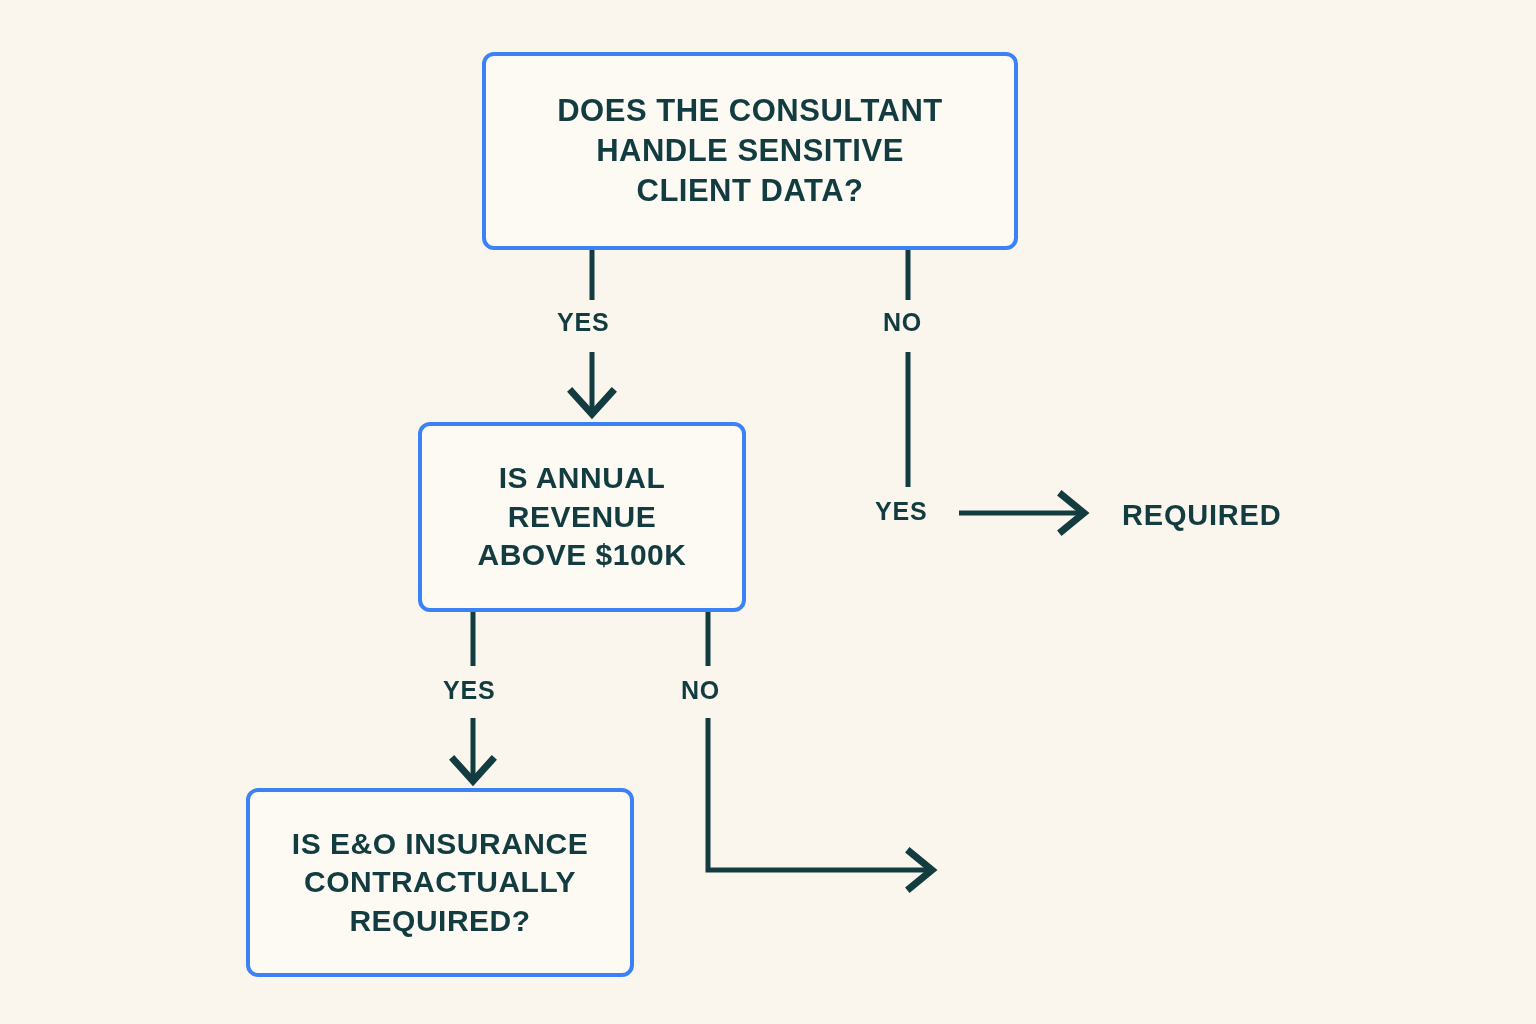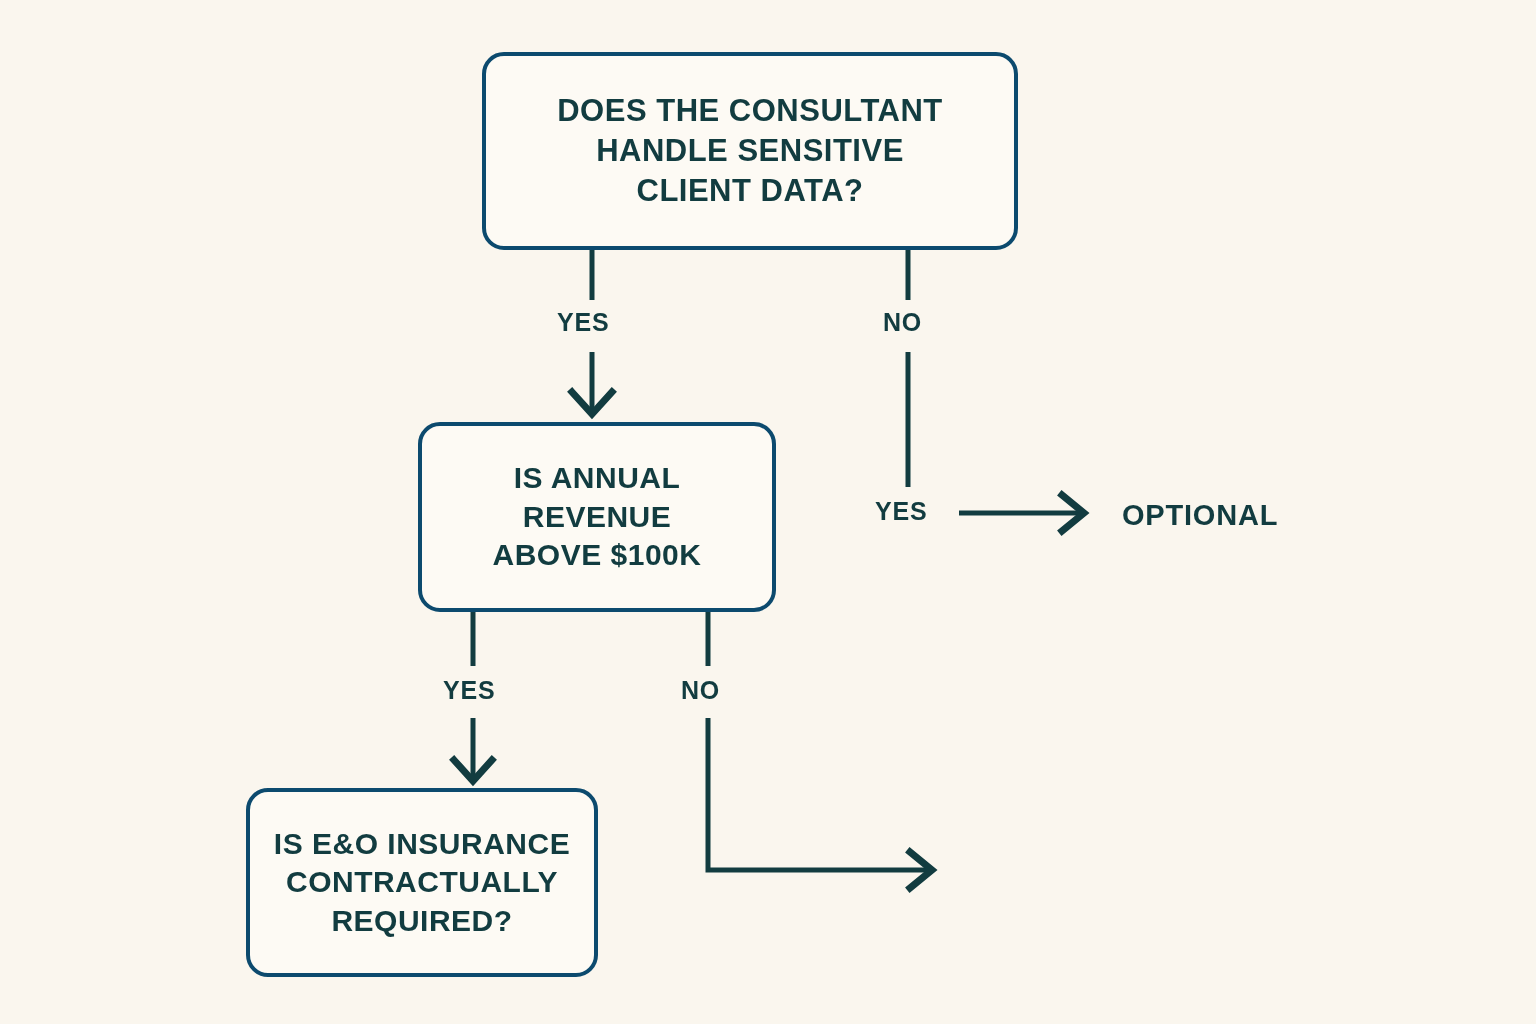--- a/index.html
+++ b/index.html
@@ -22,22 +22,22 @@
     position: absolute;
     left: 0;
     top: 0;
     width: 1536px;
     height: 1024px;
   }
   .node-box {
     position: absolute;
     box-sizing: border-box;
     background: #fdfaf4;
-    border: 4px solid #0c4a6e;
-    border-radius: 22px;
+    border: 4px solid #3b82f6;
+    border-radius: 12px;
     display: flex;
     align-items: center;
     justify-content: center;
     text-align: center;
     color: #123c40;
     font-weight: bold;
     letter-spacing: 0.5px;
     line-height: 1.28;
   }
   .node-text {
@@ -56,22 +56,22 @@
   .terminal-text {
     position: absolute;
     color: #123c40;
     font-weight: bold;
     letter-spacing: 0.8px;
     text-align: center;
     line-height: 1.3;
     white-space: pre-line;
   }
   #node-decision-1 { left: 482px; top: 52px; width: 536px; height: 198px; font-size: 31px; }
-  #node-decision-2 { left: 418px; top: 422px; width: 358px; height: 190px; font-size: 30px; }
-  #node-decision-3 { left: 246px; top: 788px; width: 352px; height: 189px; font-size: 30px; }
+  #node-decision-2 { left: 418px; top: 422px; width: 328px; height: 190px; font-size: 30px; }
+  #node-decision-3 { left: 246px; top: 788px; width: 388px; height: 189px; font-size: 30px; }
   #label-yes-1 { left: 557px; top: 308px; }
   #label-no-1   { left: 883px; top: 308px; }
   #label-yes-2  { left: 443px; top: 676px; }
   #label-no-2   { left: 681px; top: 676px; }
   #label-yes-3  { left: 875px; top: 497px; }
   #terminal-optional { left: 1122px; top: 497px; font-size: 29px; }
   #terminal-recommend { left: 968px; top: 845px; font-size: 29px; }
 </style>
 </head>
 <body>
@@ -126,16 +126,16 @@
   <div class="edge-label" id="label-yes-1">YES</div>
 
   <div class="edge-label" id="label-no-1">NO</div>
 
   <div class="edge-label" id="label-yes-2">YES</div>
 
   <div class="edge-label" id="label-no-2">NO</div>
 
   <div class="edge-label" id="label-yes-3">YES</div>
 
-  <div class="terminal-text" id="terminal-optional">OPTIONAL</div>
+  <div class="terminal-text" id="terminal-optional">REQUIRED</div>
 
 
 </div>
 
 </body></html>

